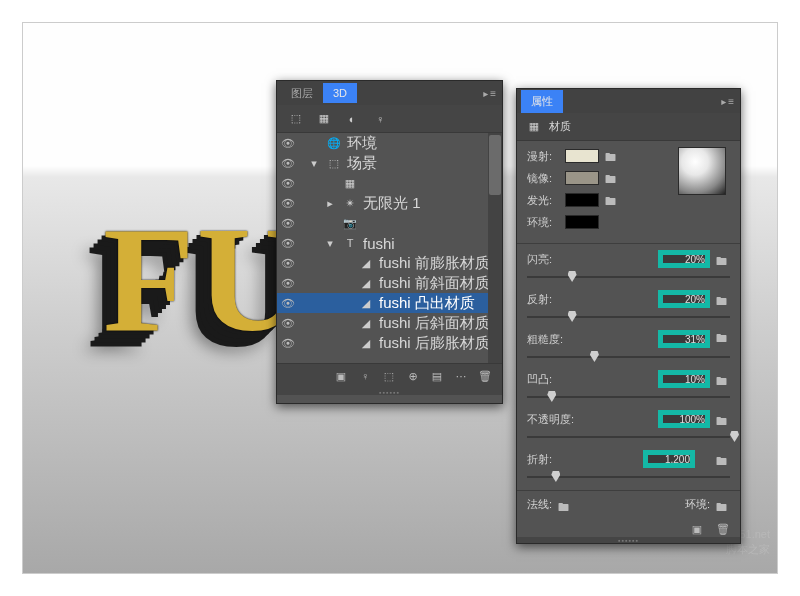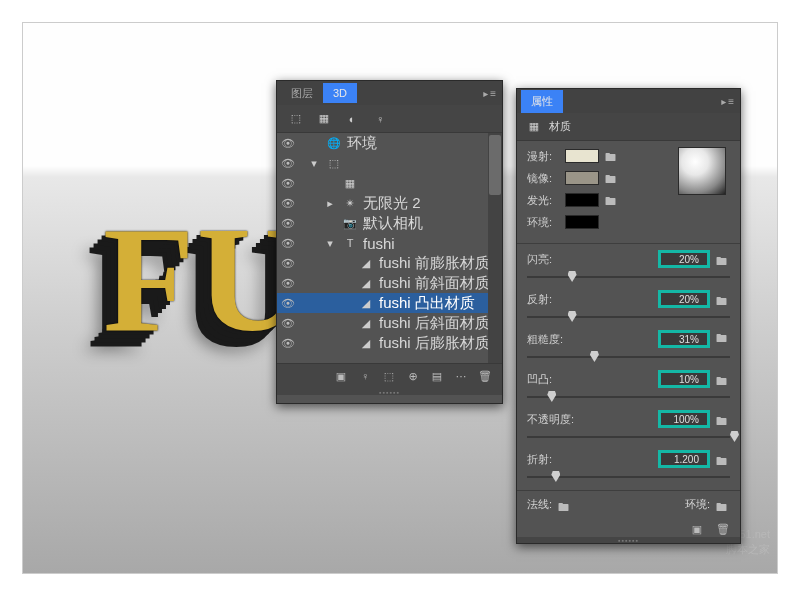--- a/index.html
+++ b/index.html
@@ -30,21 +30,21 @@
 .grip{height:6px;background:#454545;text-align:center;color:#777;font-size:7px;letter-spacing:1px}
 .proptoolbar{height:28px;background:#454545;display:flex;align-items:center;gap:8px;padding:0 10px;border-bottom:1px solid #393939}
 .pbody{padding:8px 10px}
 .prow{display:flex;gap:6px;height:22px}
 .plabel{width:32px;color:#d0d0d0}
 .swatch{width:34px;height:14px;border:1px solid #2a2a2a}
 .folder{width:14px;height:12px;color:#bbb;cursor:pointer}
 .sphere{position:absolute;right:14px;top:58px;width:48px;height:48px;border:1px solid #2a2a2a;background:radial-gradient(circle at 35% 30%,#fff 0%,#e8e8e8 30%,#888 70%,#222 100%)}
 .sliderrow{margin-top:6px}
 .sliderrow .srlabel{color:#d0d0d0;margin-bottom:2px;display:flex;align-items:center;justify-content:space-between}
-.valbox{width:52px;height:18px;background:#3a3a3a;border:3px solid #14b8a6;color:#e0e0e0;text-align:right;padding:1px 8px;font-size:10px}
+.valbox{width:52px;height:18px;background:#3a3a3a;border:5px solid #14b8a6;color:#e0e0e0;text-align:right;padding:1px 0;font-size:10px}
 .track{height:14px;position:relative;margin:2px 0 4px}
 .track::before{content:"";position:absolute;left:0;right:0;top:6px;height:2px;background:#3a3a3a}
 .thumb{position:absolute;top:1px;width:9px;height:11px;background:#cfcfcf;clip-path:polygon(50% 100%,0 35%,15% 0,85% 0,100% 35%)}
 .divider{height:1px;background:#3e3e3e;margin:6px -10px}
 .normrow{display:flex;align-items:center;gap:6px;margin-top:4px}
 .pfooter{position:absolute;bottom:6px;right:10px;display:flex;gap:12px}
 </style>
 </head>
 <body>
 
@@ -75,40 +75,40 @@
         <span class="spacer" style="width:0px"></span>
         <span class="rowico"></span>
         <span class="rowico">🌐</span>
         <span class="rowlabel">环境</span>
       </div>
       <div class="row">
         <span class="eye">👁</span>
         <span class="spacer" style="width:0px"></span>
         <span class="rowico">▾</span>
         <span class="rowico">⬚</span>
+        <span class="rowlabel">场景</span>
       </div>
       <div class="row">
         <span class="eye">👁</span>
         <span class="spacer" style="width:16px"></span>
         <span class="rowico"></span>
         <span class="rowico">▦</span>
       </div>
       <div class="row">
         <span class="eye">👁</span>
         <span class="spacer" style="width:16px"></span>
         <span class="rowico">▸</span>
         <span class="rowico">✴</span>
-        <span class="rowlabel">无限光 2</span>
+        <span class="rowlabel">无限光 1</span>
       </div>
       <div class="row">
         <span class="eye">👁</span>
         <span class="spacer" style="width:16px"></span>
         <span class="rowico"></span>
         <span class="rowico">📷</span>
-        <span class="rowlabel">默认相机</span>
       </div>
       <div class="row">
         <span class="eye">👁</span>
         <span class="spacer" style="width:16px"></span>
         <span class="rowico">▾</span>
         <span class="rowico">T</span>
         <span class="rowlabel">fushi</span>
       </div>
       <div class="row">
         <span class="eye">👁</span>
@@ -250,21 +250,21 @@
               <span class="folder">🖿</span>
             </span>
           </div>
           <div class="track">
             <div class="thumb" style="left:100%"></div>
           </div>
         </div>
         <div class="sliderrow">
           <div class="srlabel">
             <span>折射:</span>
-            <span style="display:flex;gap:6px;align-items:center">
+            <span style="display:flex;gap:21px;align-items:center">
               <input class="valbox" value="1.200" style="">
               <span class="folder">🖿</span>
             </span>
           </div>
           <div class="track">
             <div class="thumb" style="left:12%"></div>
           </div>
         </div>
       </div>
     <div class="divider"></div>

